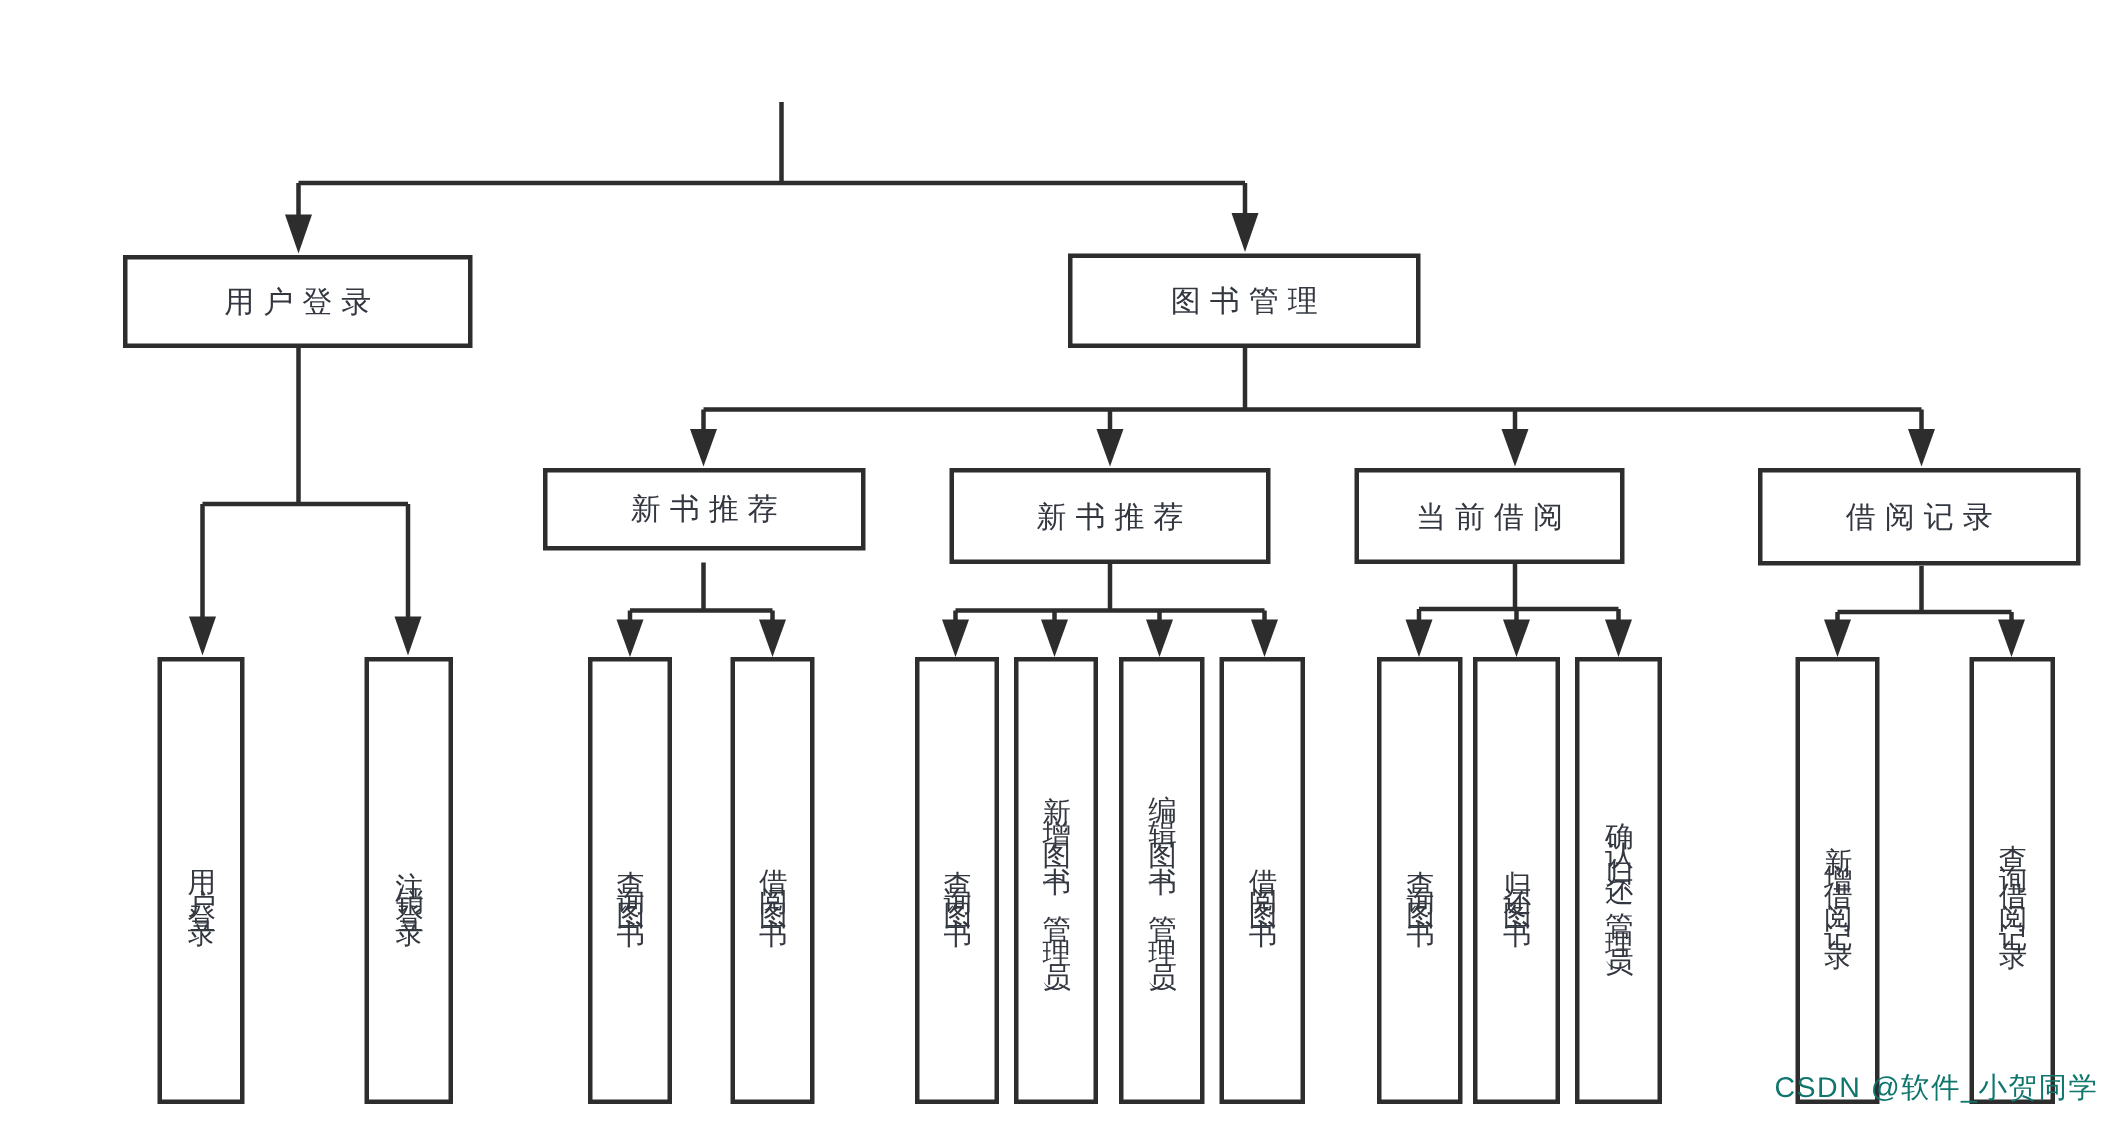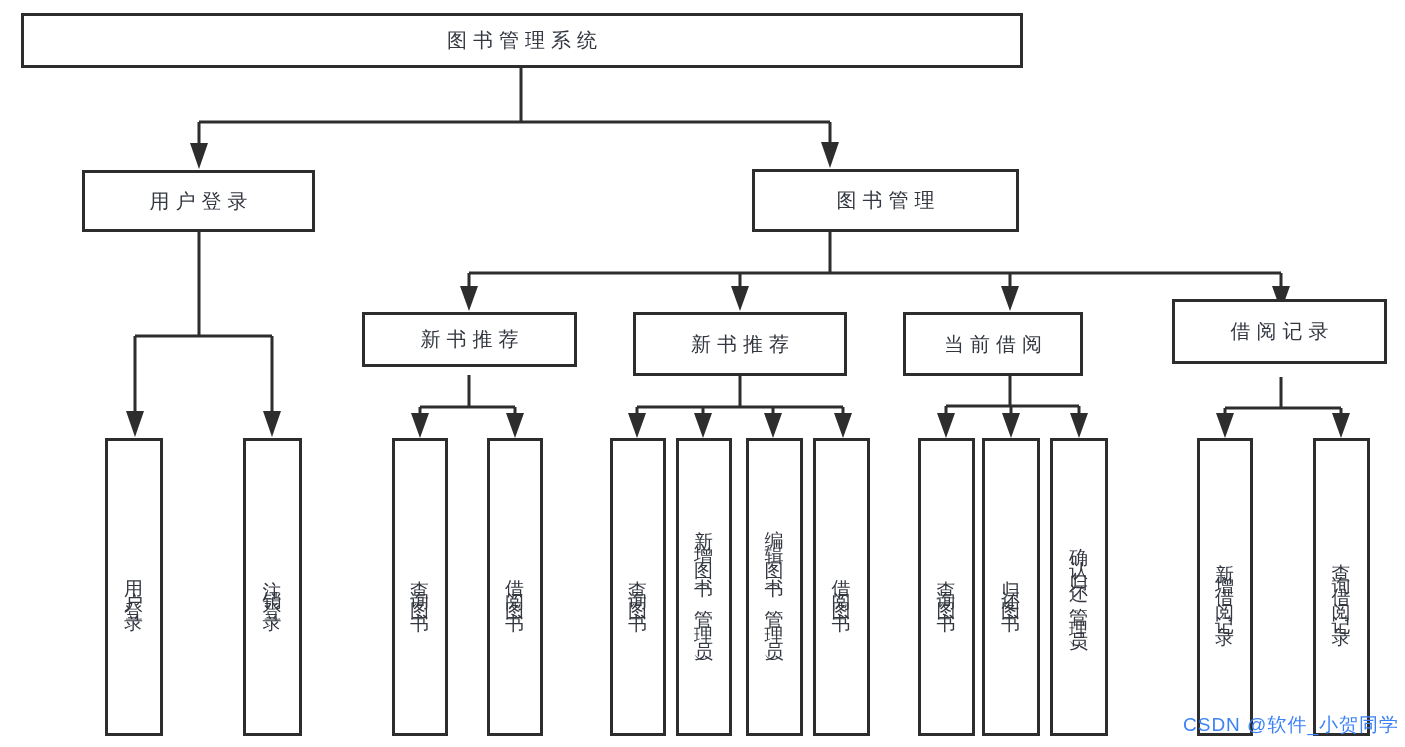--- a/index.html
+++ b/index.html
@@ -49,21 +49,21 @@
   }
   .vnode.v6 span { letter-spacing: 13px; }
   .vnode.v8 span { letter-spacing: 16px; }
   .vnode.v9 span { letter-spacing: 12px; }
 
   .watermark {
     position: absolute;
     left: 1183px;
     top: 712px;
     font-size: 19px;
-    color: #3b82f6;
+    color: #0f766e;
     letter-spacing: 1px;
     white-space: nowrap;
   }
 </style>
 </head>
 <body>
 
 <div class="canvas">
 
   <svg class="connectors" width="1405" height="747" viewBox="0 0 1405 747" stroke="#2d2d2d" stroke-width="3" fill="#2d2d2d">
@@ -109,29 +109,28 @@
       <polygon points="1070,413 1088,413 1079,438" stroke="none"></polygon>
     </g>
 
     <g>
       <path fill="none" d="M1281,377 V408 M1225,408 H1341 M1225,408 V414 M1341,408 V414"></path>
       <polygon points="1216,413 1234,413 1225,438" stroke="none"></polygon>
       <polygon points="1332,413 1350,413 1341,438" stroke="none"></polygon>
     </g>
   </svg>
 
-  <div class="node hnode" style="left:21px; top:13px; width:1002px; height:55px;">图书管理系统</div>
 
   <div class="node hnode" style="left:82px; top:170px; width:233px; height:62px;">用户登录</div>
-  <div class="node hnode" style="left:752px; top:169px; width:267px; height:63px;">图书管理</div>
+  <div class="node hnode" style="left:712px; top:169px; width:235px; height:63px;">图书管理</div>
 
   <div class="node hnode" style="left:362px; top:312px; width:215px; height:55px;">新书推荐</div>
   <div class="node hnode" style="left:633px; top:312px; width:214px; height:64px;">新书推荐</div>
   <div class="node hnode" style="left:903px; top:312px; width:180px; height:64px;">当前借阅</div>
-  <div class="node hnode" style="left:1172px; top:299px; width:215px; height:65px;">借阅记录</div>
+  <div class="node hnode" style="left:1172px; top:312px; width:215px; height:65px;">借阅记录</div>
 
   <div class="node vnode" style="left:105px; top:438px; width:58px; height:298px;">
     <span>用户登录</span>
   </div>
   <div class="node vnode" style="left:243px; top:438px; width:59px; height:298px;">
     <span>注销登录</span>
   </div>
 
   <div class="node vnode" style="left:392px; top:438px; width:56px; height:298px;">
     <span>查询图书</span>

